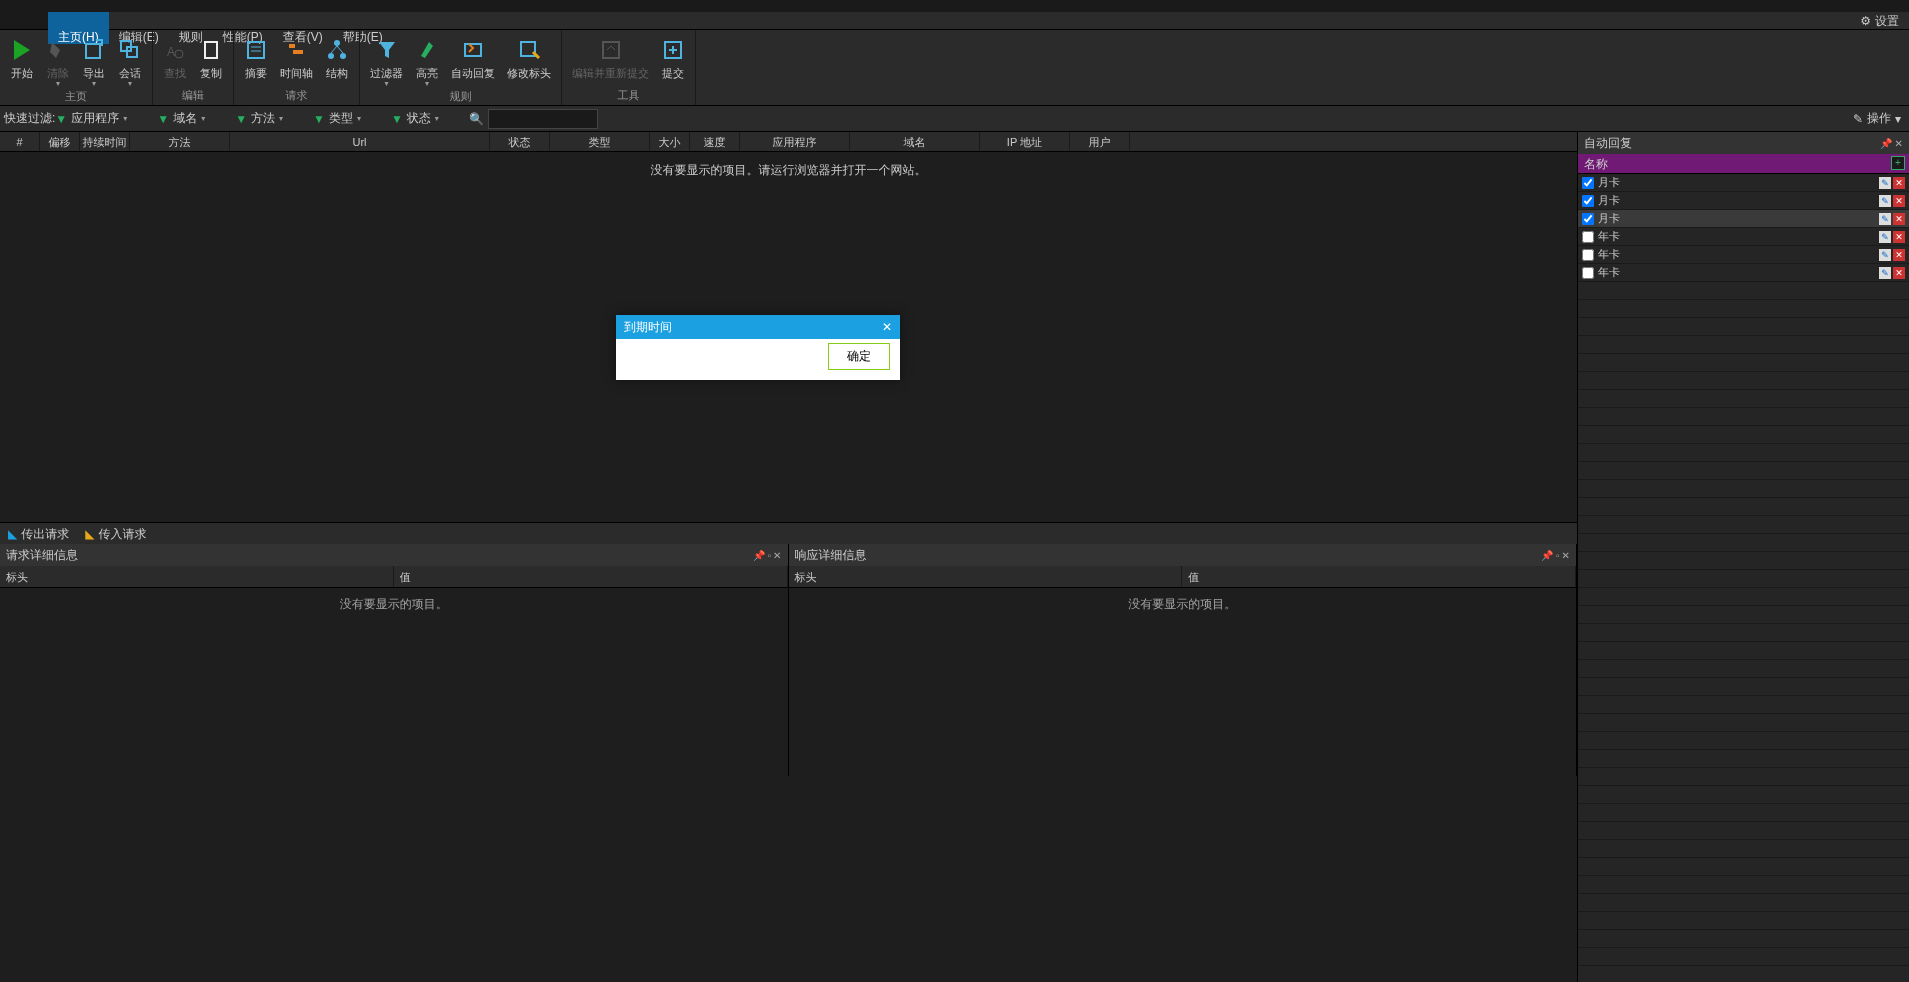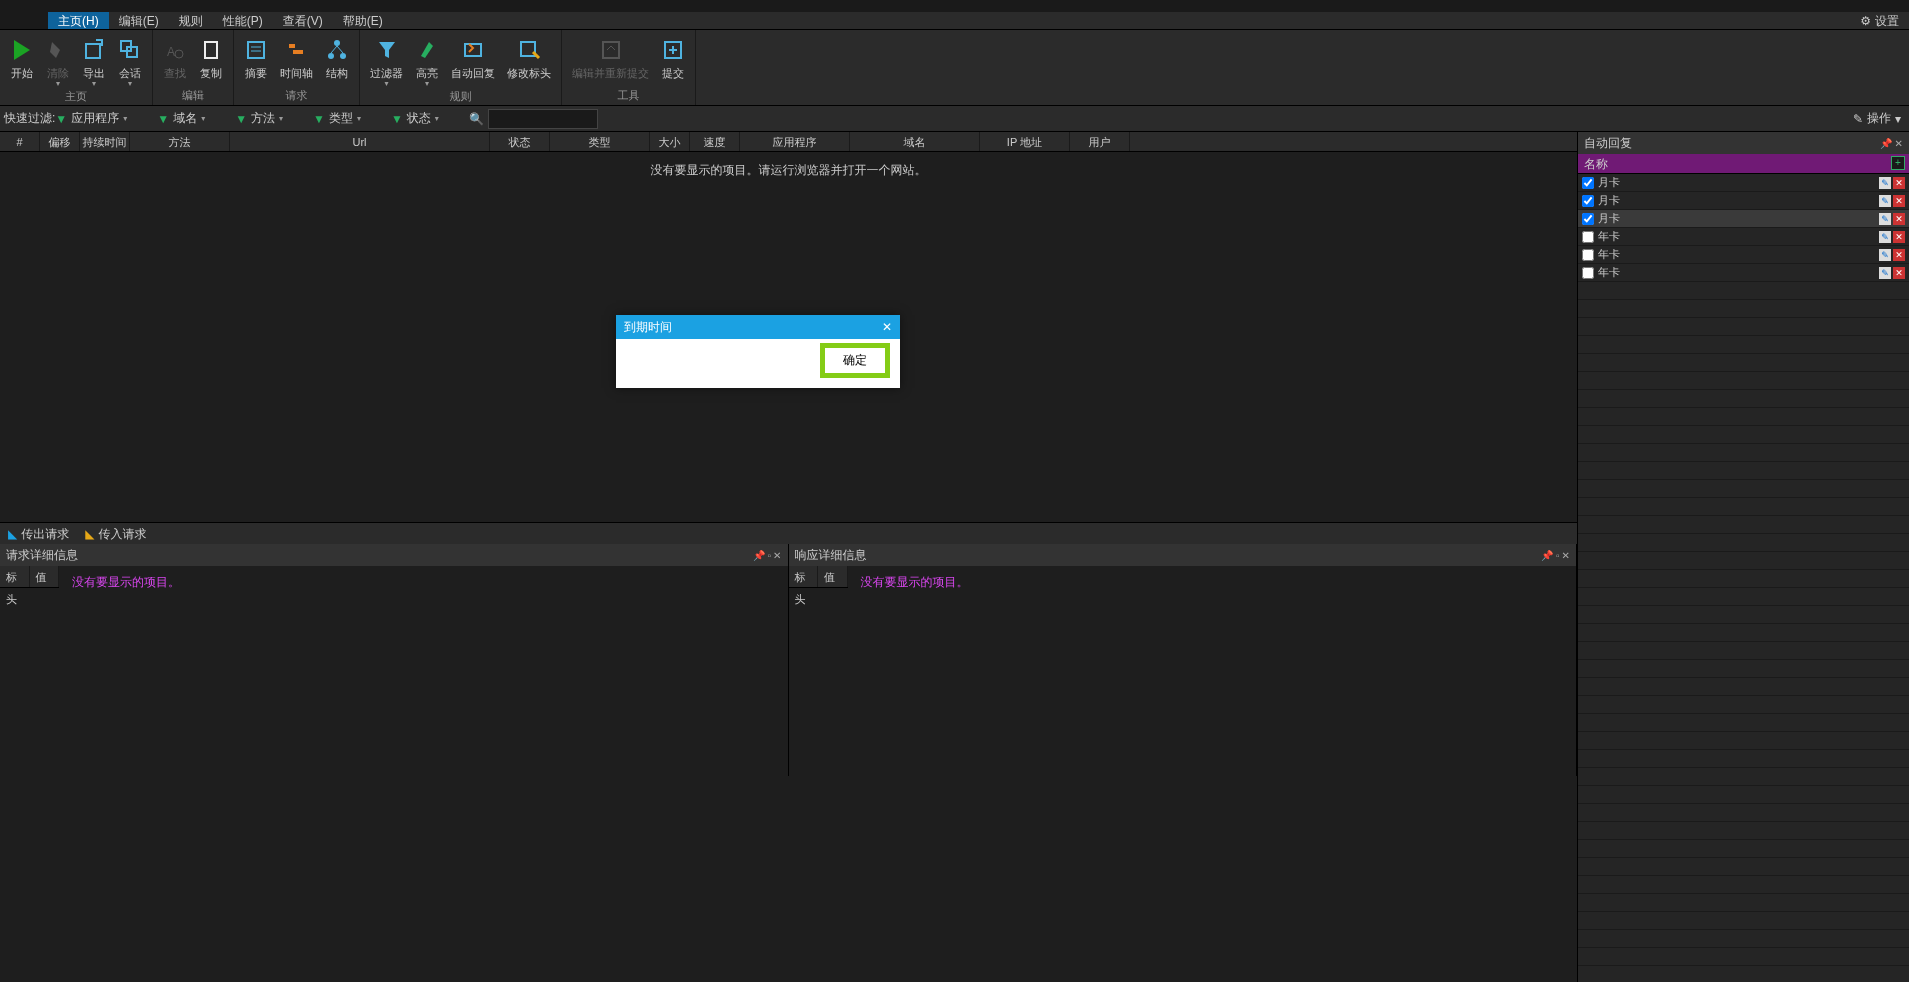--- a/index.html
+++ b/index.html
@@ -4,21 +4,21 @@
 <style>
 * { margin: 0; padding: 0; box-sizing: border-box; font-family: "Microsoft YaHei", Arial, sans-serif; font-size: 12px; }
 body { background: #1e1e1e; color: #ccc; overflow: hidden; width: 1909px; height: 982px; }
 
 
 .titlebar { height: 12px; background: #1a1a1a; }
 
 
 .menubar { height: 18px; background: #2b2b2b; display: flex; border-bottom: 1px solid #000; }
 .menubar .logo { width: 48px; background: #1a1a1a; }
-.menubar .menu-item { padding: 0 10px; line-height: 18px; color: #ccc; cursor: pointer; text-align: right; }
+.menubar .menu-item { padding: 16px 10px; line-height: 18px; color: #ccc; cursor: pointer; text-align: right; }
 .menubar .menu-item.active { background: #0e639c; color: #fff; }
 .menubar .spacer { flex: 1; }
 .menubar .settings { padding: 0 10px; line-height: 18px; display: flex; align-items: center; gap: 4px; }
 
 
 .ribbon { height: 76px; background: #2b2b2b; display: flex; border-bottom: 1px solid #000; }
 .ribbon-group { border-right: 1px solid #1a1a1a; padding: 2px 4px 0; display: flex; flex-direction: column; }
 .ribbon-buttons { display: flex; flex: 1; }
 .ribbon-btn { display: flex; flex-direction: column; align-items: center; justify-content: flex-start; padding: 2px 6px; cursor: pointer; min-width: 30px; }
 .ribbon-btn .icon { height: 32px; display: flex; align-items: center; justify-content: center; }
@@ -52,24 +52,24 @@
 
 
 .req-tabs { height: 22px; background: #2b2b2b; display: flex; align-items: center; border-top: 1px solid #000; }
 .req-tab { padding: 0 8px; line-height: 22px; display: flex; align-items: center; gap: 4px; }
 
 
 .details-row { height: 22px; background: #333; display: flex; }
 .details-cell { flex: 1; display: flex; align-items: center; padding: 0 6px; border-right: 1px solid #000; }
 .details-cell .pin-close { margin-left: auto; display: flex; gap: 2px; }
 .details-body-row { display: flex; height: 210px; }
-.detail-panel { flex: 1; border-right: 1px solid #000; background: #1e1e1e; display: flex; flex-direction: row; gap: 13px; }
+.detail-panel { flex: 1; border-right: 1px solid #000; background: #1e1e1e; display: flex; flex-direction: column; }
 .detail-header { height: 22px; background: #2b2b2b; display: flex; border-bottom: 1px solid #000; }
 .detail-header .dh { flex: 1; line-height: 22px; padding: 0 6px; border-right: 1px solid #1a1a1a; font-size: 11px; }
-.detail-empty { text-align: center; color: #d946ef; padding-top: 8px; }
+.detail-empty { text-align: center; color: #a3a3a3; padding-top: 8px; }
 
 
 .right-title { height: 22px; background: #333; display: flex; align-items: center; padding: 0 6px; }
 .right-title .pin-close { margin-left: auto; display: flex; gap: 2px; }
 .right-header { height: 20px; background: #701a75; border-bottom: 1px solid #000; line-height: 20px; padding: 0 6px; font-size: 11px; position: relative; }
 .right-header .add { position: absolute; right: 4px; top: 2px; width: 14px; height: 14px; background: #1a1a1a; border: 1px solid #3a6; color: #3a6; text-align: center; line-height: 12px; font-size: 10px; }
 .right-list { flex: 1; overflow: auto; }
 .rl-row { height: 18px; display: flex; align-items: center; padding: 0 4px; border-bottom: 1px solid #1a1a1a; gap: 4px; }
 .rl-row.selected { background: #3a3a3a; }
 .rl-row.empty { background: #252525; }
@@ -78,21 +78,21 @@
 .rl-icons { display: flex; gap: 2px; }
 .rl-action { width: 12px; height: 12px; font-size: 9px; display: flex; align-items: center; justify-content: center; }
 
 
 .dialog { position: absolute; left: 616px; top: 315px; width: 284px; background: #fff; box-shadow: 0 0 10px rgba(0,0,0,.5); }
 .dialog-title { height: 24px; background: #1ba1e2; color: #fff; display: flex; align-items: center; padding: 0 8px; }
 .dialog-title .close { margin-left: auto; cursor: pointer; }
 .dialog-body { padding: 16px 12px 10px; color: #000; }
 .dialog-body p { margin-bottom: 8px; font-size: 12px; }
 .dialog-footer { padding: 4px 10px 10px; text-align: right; }
-.dialog-btn { border: 5px solid #84cc16; background: #fff; color: #000; padding: 4px 18px; cursor: pointer; }
+.dialog-btn { border: 1px solid #84cc16; background: #fff; color: #000; padding: 4px 18px; cursor: pointer; }
 
 .icon svg { display: block; }
 .pin-icon, .close-icon, .dd-icon { font-size: 10px; color: #aaa; cursor: pointer; }
 </style>
 </head>
 <body>
 
 <div class="titlebar"></div>
 
 <div class="menubar">

